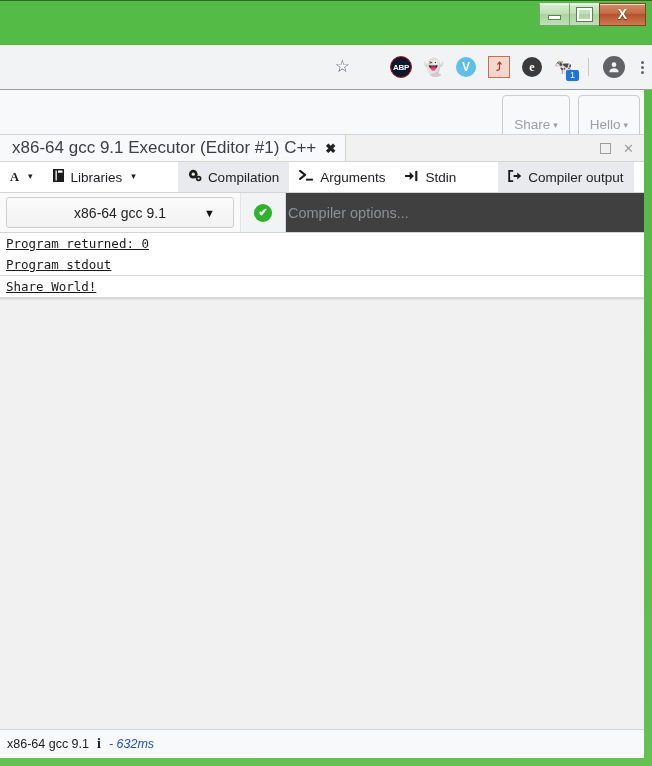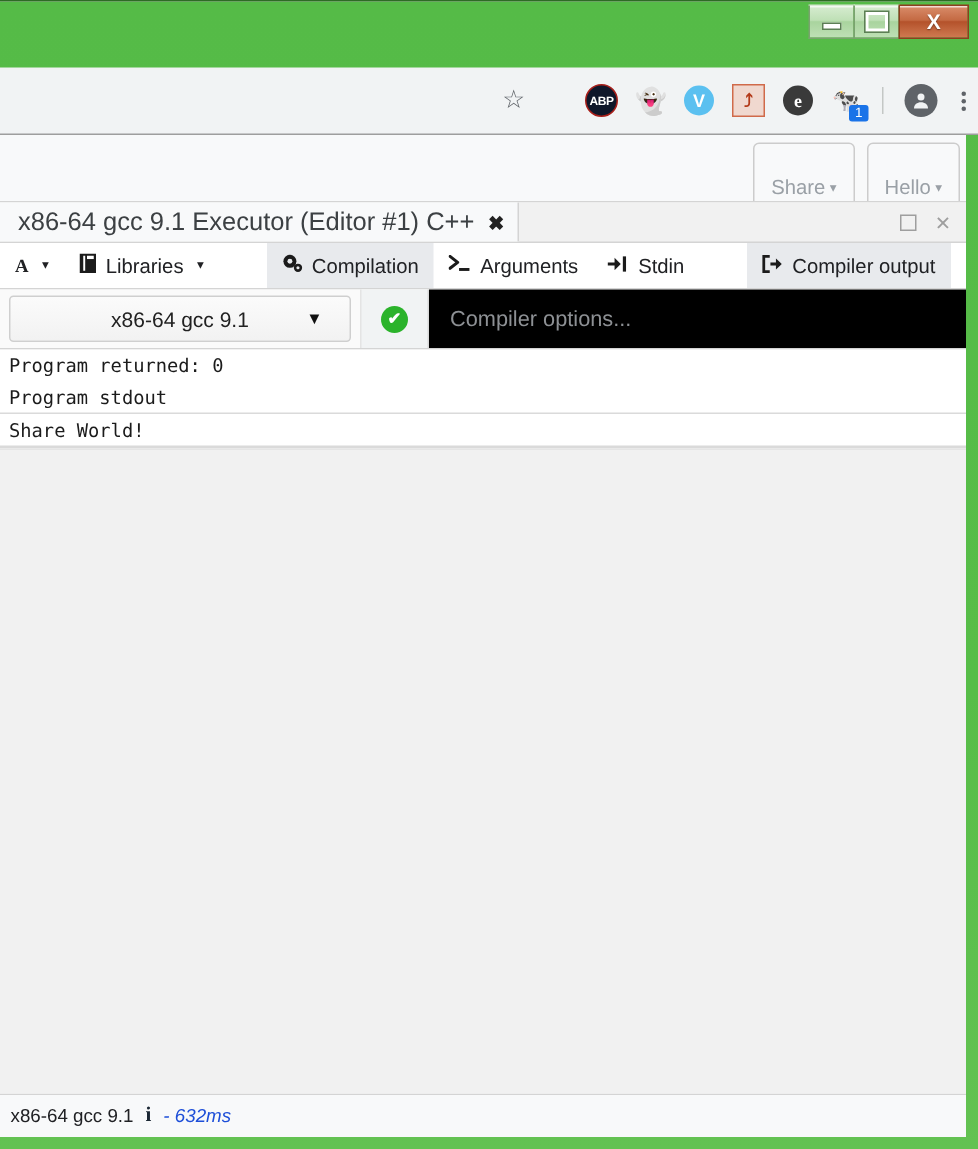--- a/index.html
+++ b/index.html
@@ -389,26 +389,26 @@
     background: #2bb32b;
     display: flex;
     align-items: center;
     justify-content: center;
     color: #fff;
     font-size: 11px;
     font-weight: bold;
   }
   #compiler-options {
     flex: 1;
-    background: #000000;
+    background: #404040;
     border: none;
     outline: none;
     font-size: 14.5px;
     color: #8d9094;
-    padding-left: 14px;
+    padding-left: 2px;
     font-family: "Liberation Sans", sans-serif;
   }
   #compiler-options::placeholder { color: #8d9094; opacity: 1; }
 
   
   #output-body {
     flex: 1;
     background: #f1f1f1;
     position: relative;
     overflow: hidden;
@@ -419,20 +419,21 @@
     background: #ffffff;
     font-family: "DejaVu Sans Mono", monospace;
     font-size: 12.5px;
     color: #1b1b1b;
     border-bottom: 1px solid #dadada;
   }
   .out-line {
     padding: 2px 0 2px 6px;
     line-height: 17px;
     white-space: pre;
+    text-decoration: underline;
   }
   .out-line.boxed {
     border-top: 1px solid #dadada;
     border-bottom: 1px solid #dadada;
     background: #ffffff;
   }
   #output-filler {
     flex: 1;
     background: #f1f1f1;
     border-top: 1px solid #e5e5e5;

